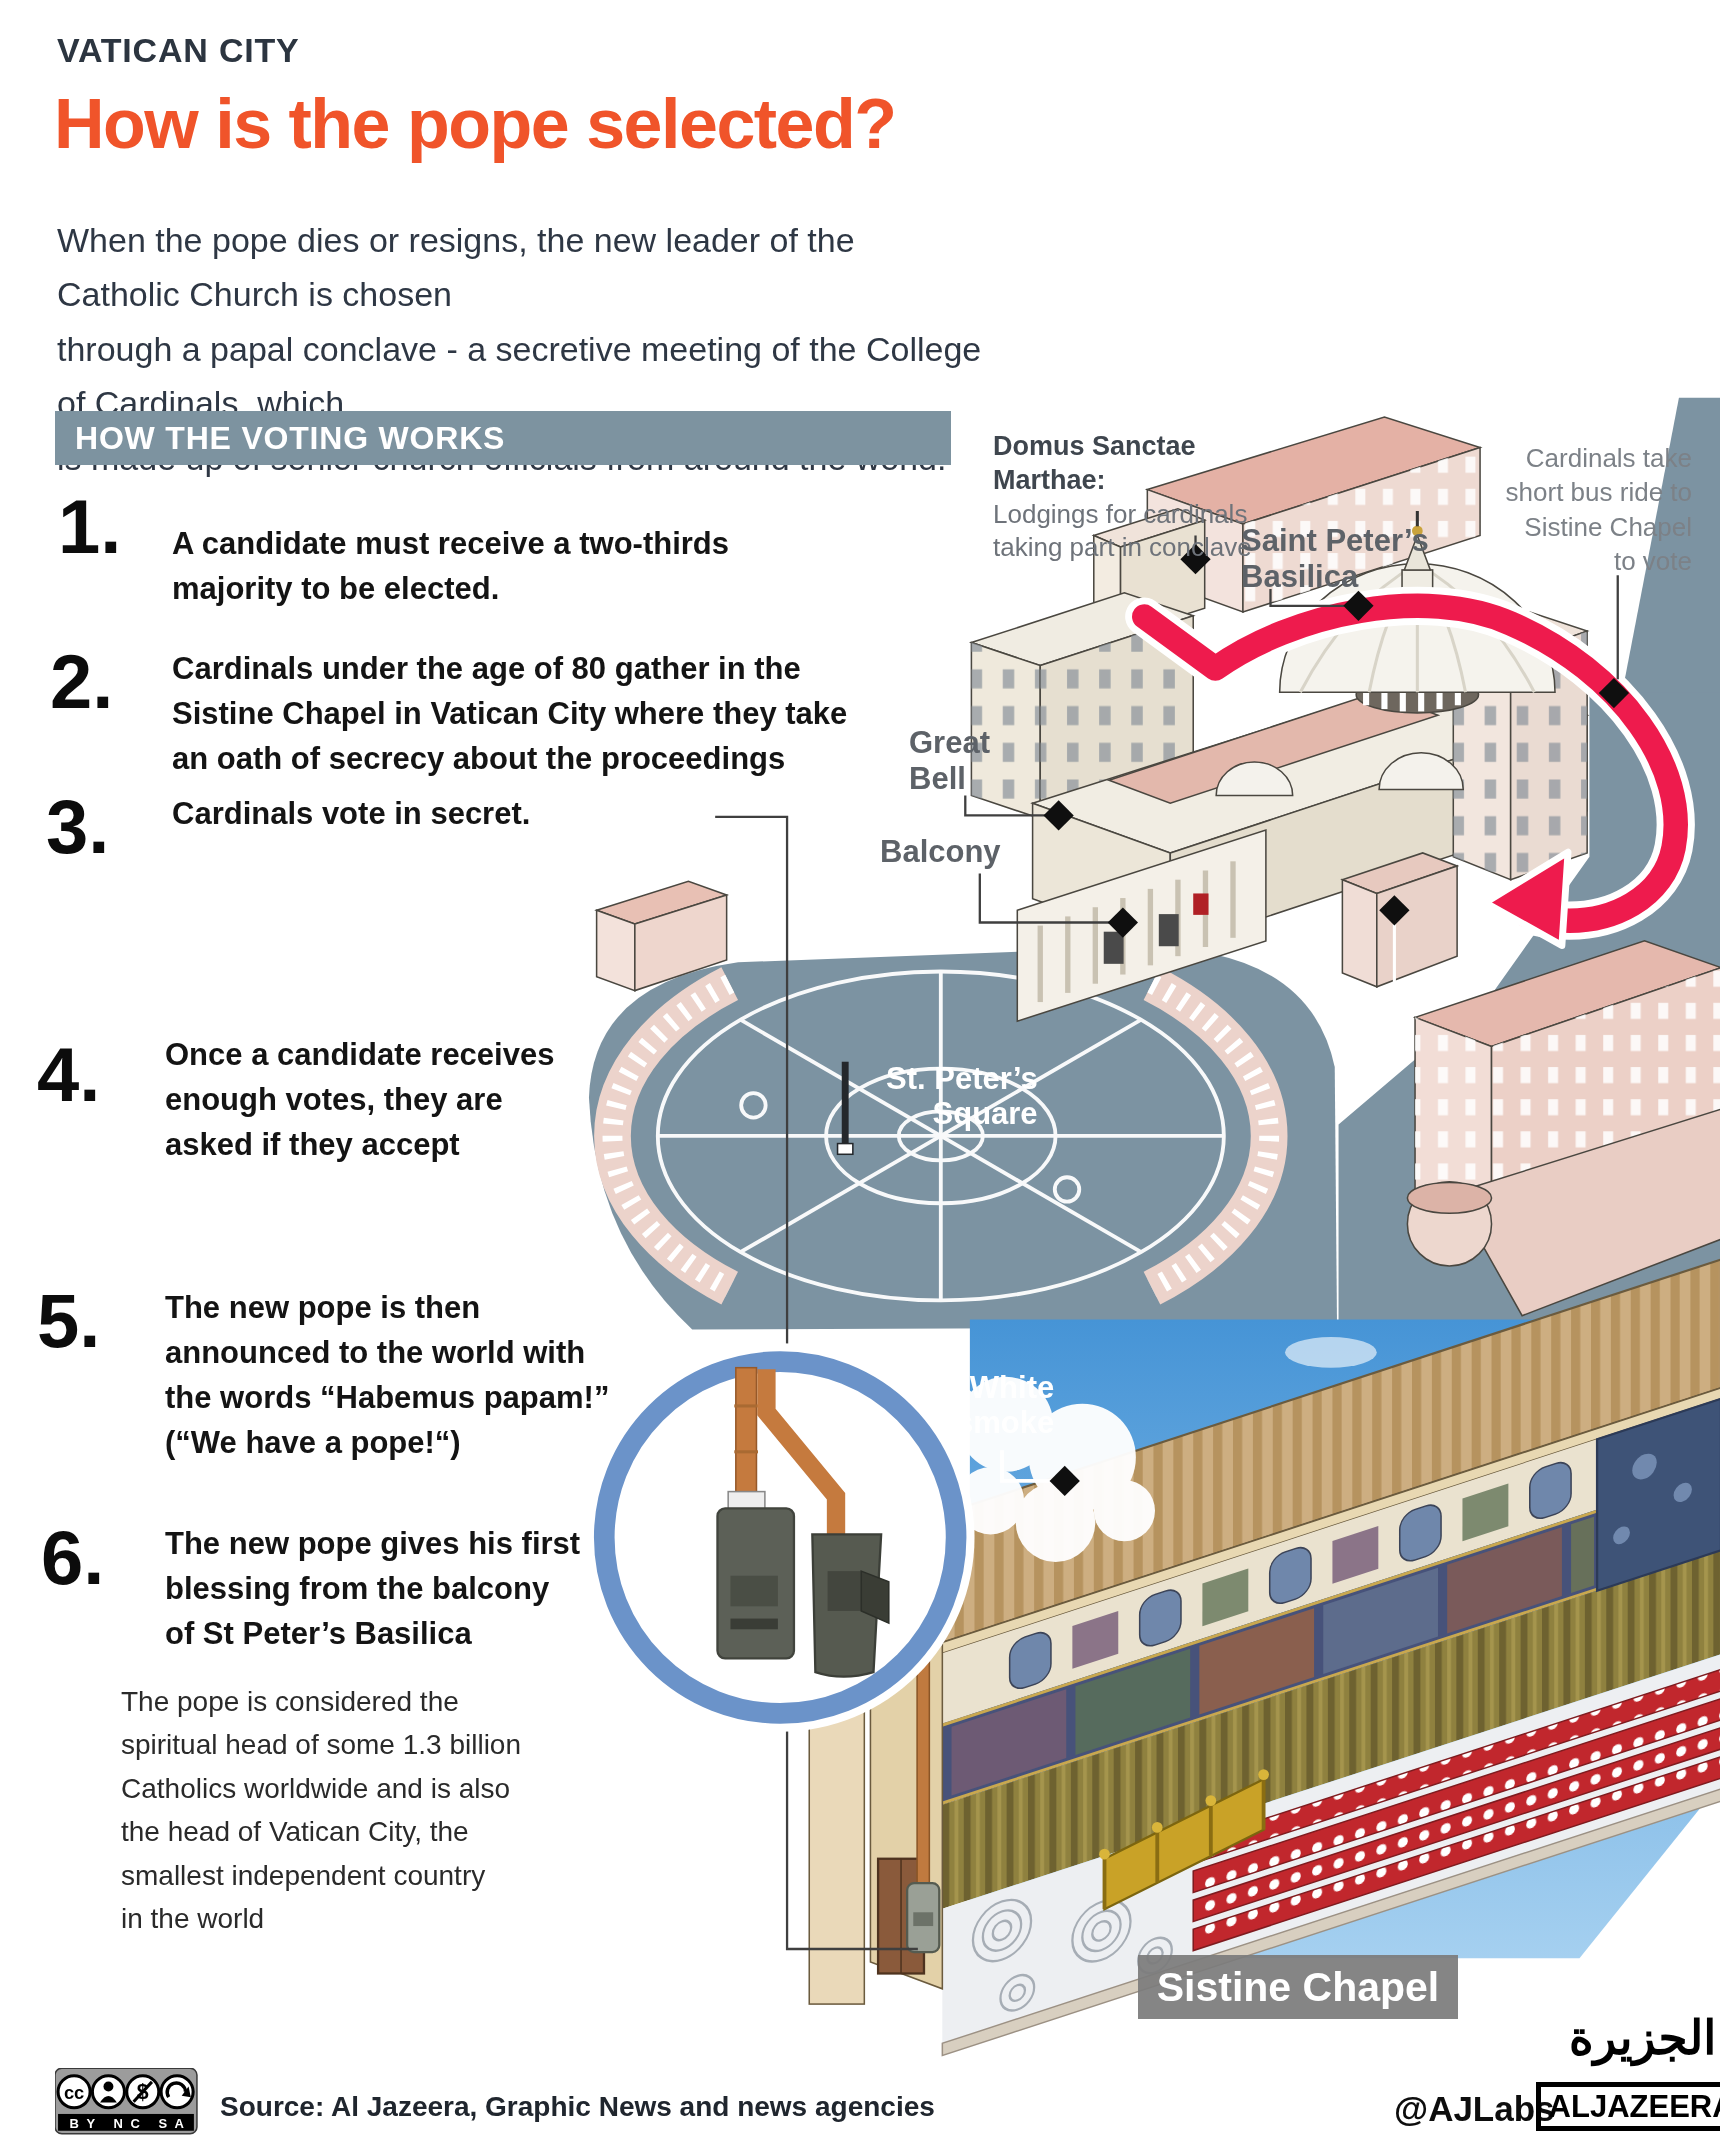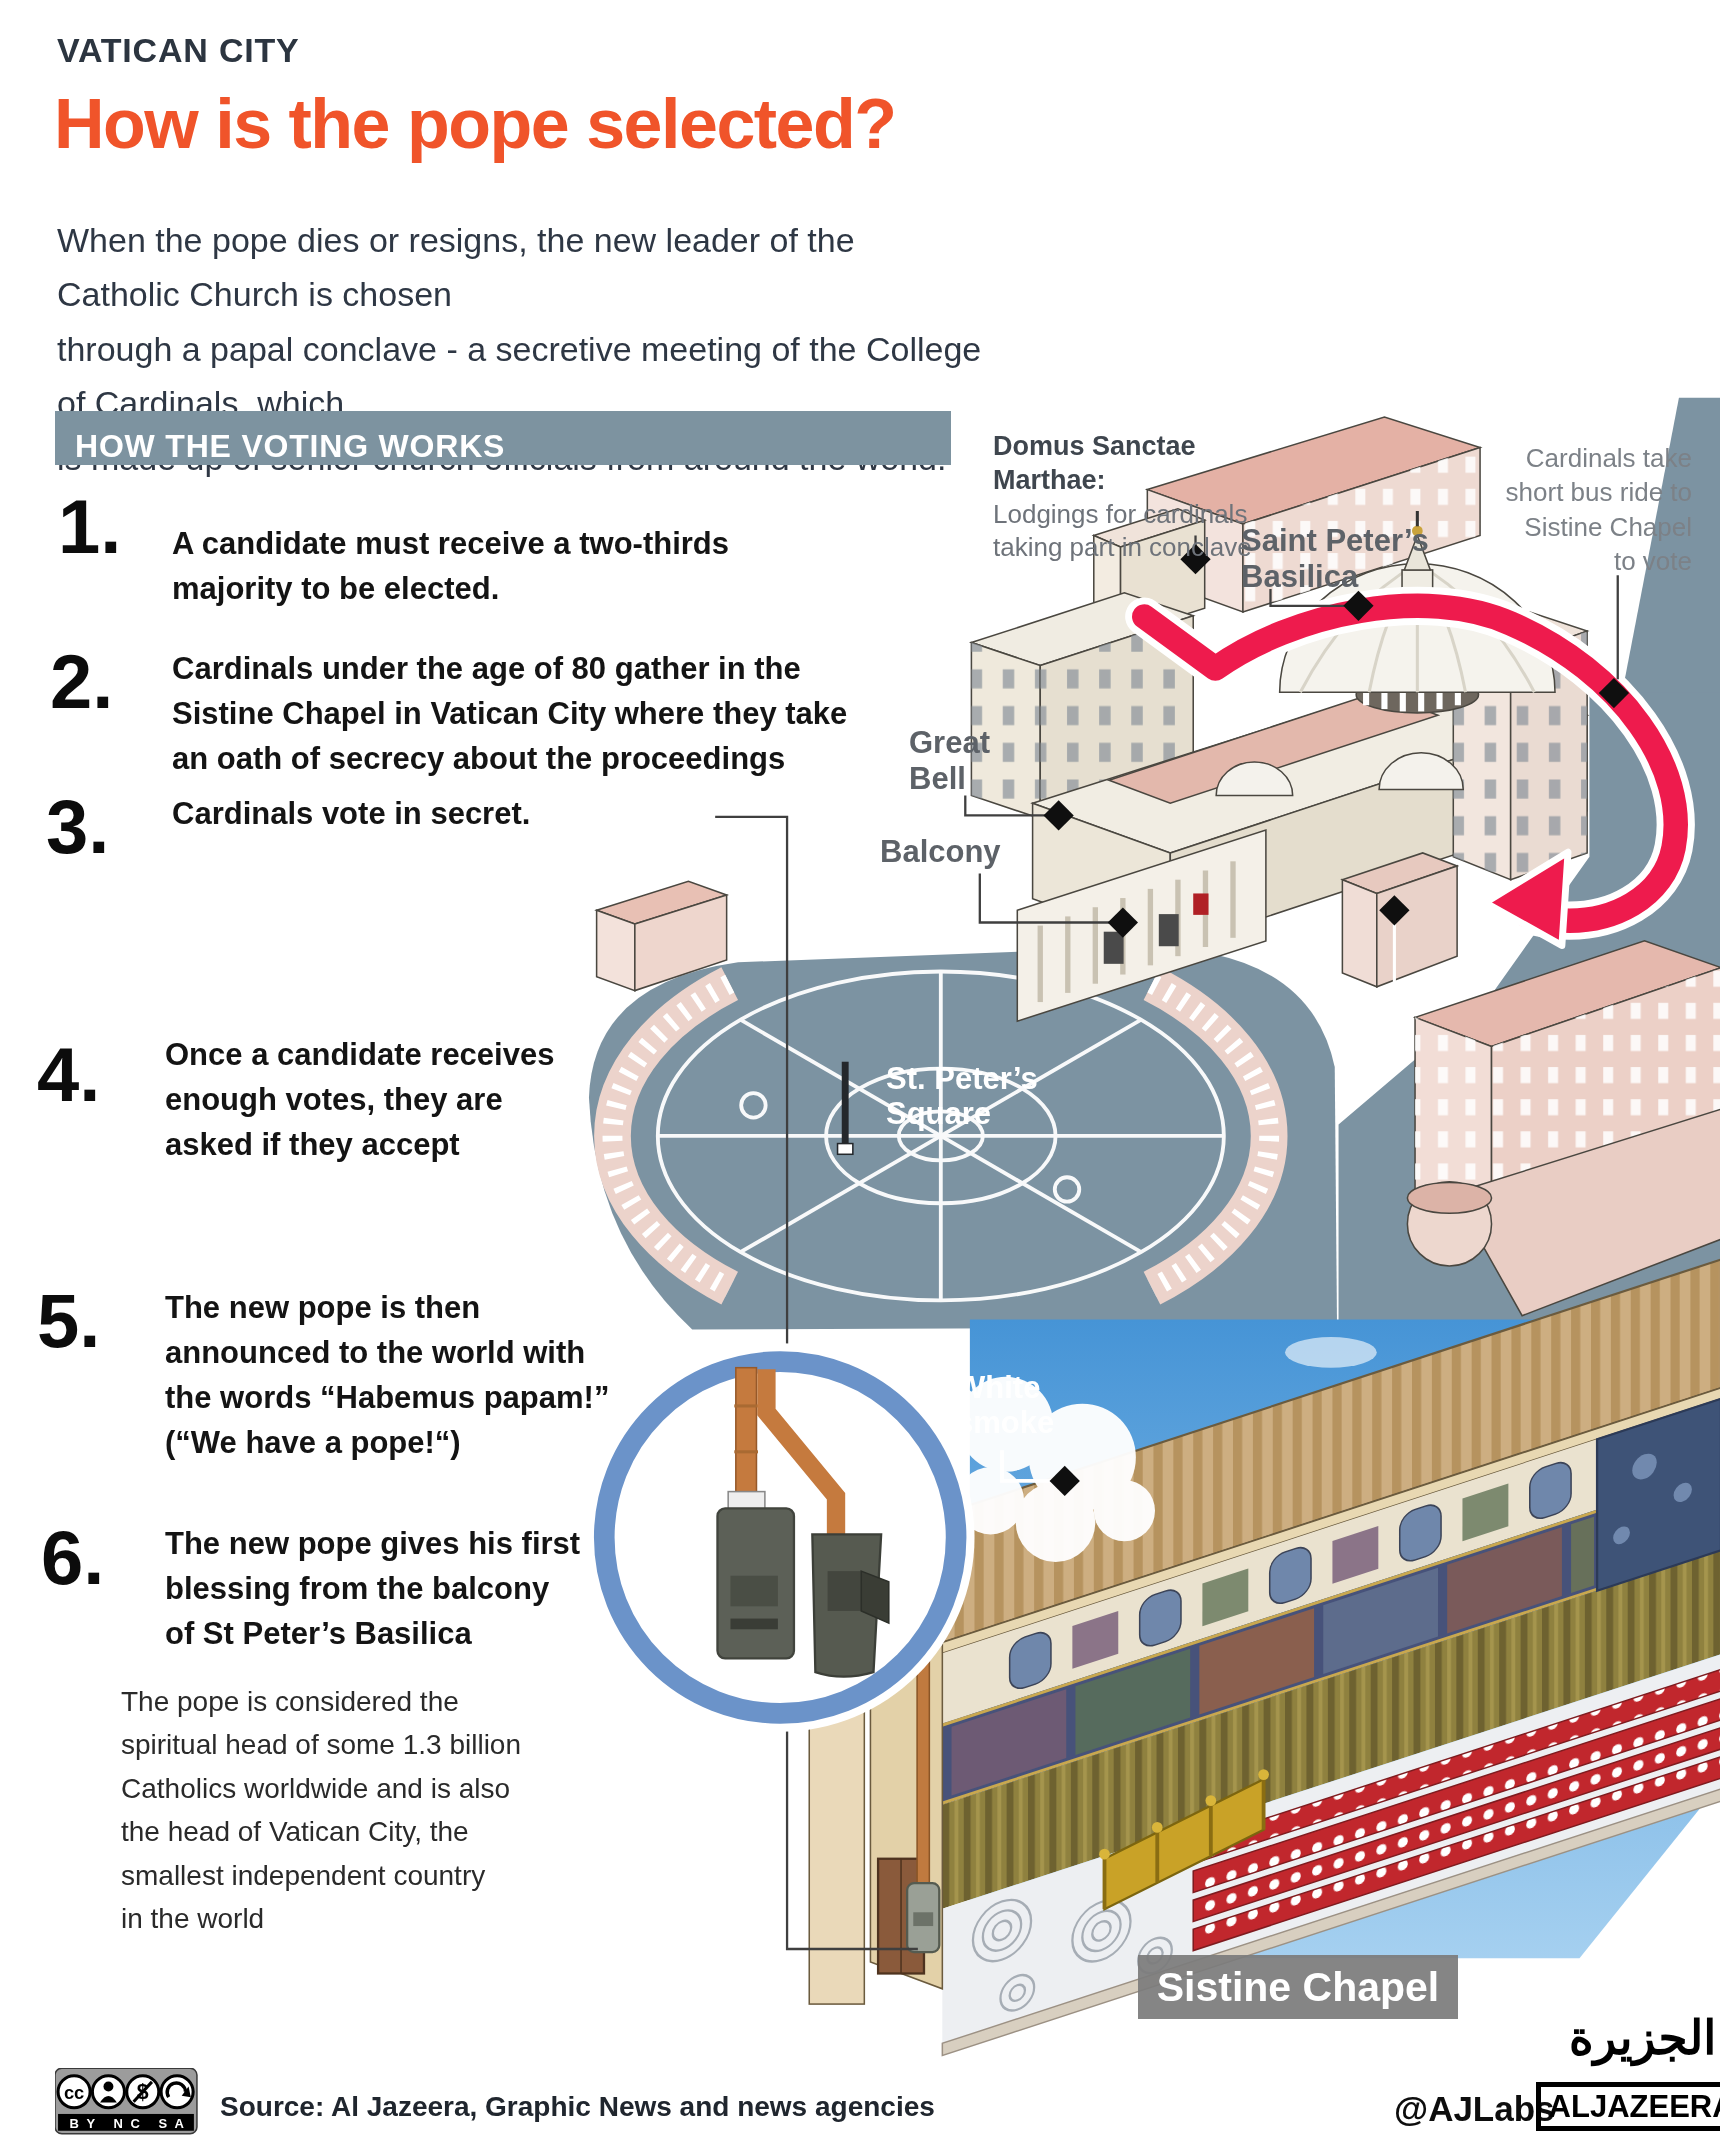--- a/index.html
+++ b/index.html
@@ -5,30 +5,30 @@
   html,body{margin:0;padding:0;background:#ffffff;}
   .page{position:relative;width:1721px;height:2151px;background:#ffffff;overflow:hidden;
         font-family:"Liberation Sans",sans-serif;color:#2b3441;}
   .abs{position:absolute;}
   .pre{white-space:pre-line;}
   
   .kicker{left:57px;top:31px;font-size:34px;font-weight:800;letter-spacing:0.8px;color:#2c3540;}
   .title{left:54px;top:84px;font-size:70px;font-weight:600;letter-spacing:-1.5px;color:#f0542a;}
   .intro{left:57px;top:213px;width:925px;font-size:34px;line-height:1.6;font-weight:400;color:#2e3744;}
   
-  .bar{left:55px;top:411px;width:896px;height:54px;background:#7d93a0;display:flex;align-items:flex-end;}
+  .bar{left:55px;top:411px;width:896px;height:54px;background:#7d93a0;display:flex;align-items:center;}
   .bar span{color:#ffffff;font-weight:700;font-size:32px;letter-spacing:0.8px;padding-left:20px;}
   
   .stepnum{font-size:76px;font-weight:800;color:#0c0c0c;line-height:1;}
   .stephead{font-size:31px;font-weight:700;color:#141414;line-height:1.45;margin-left:44px;}
   .stepbody{font-size:29px;font-weight:400;color:#2a2a2a;line-height:1.5;}
   .note{font-size:28px;font-weight:400;color:#2a2a2a;line-height:1.55;}
   
   .maplab{font-size:31px;font-weight:700;color:#5d6268;line-height:1.15;}
-  .whitelab{font-size:31px;font-weight:700;color:#ffffff;line-height:1.12;}
+  .whitelab{font-size:31px;font-weight:700;color:#ffffff;line-height:1.12;text-align:right;}
   .domus-t{font-size:27px;font-weight:700;color:#3f464e;line-height:1.25;}
   .domus-b{font-size:26px;font-weight:400;color:#6e737a;line-height:1.3;}
   .buslab{font-size:26px;font-weight:400;color:#7c8187;line-height:1.32;text-align:right;}
   .badge{left:1138px;top:1955px;width:320px;height:64px;background:rgba(124,124,124,.93);
          display:flex;align-items:center;justify-content:center;}
   .badge span{color:#fff;font-size:41px;font-weight:700;}
   
   .source{left:220px;top:2091px;font-size:28px;font-weight:700;color:#20262e;}
   .handle{left:1394px;top:2089px;font-size:35px;font-weight:700;color:#0d0d0d;}
   .brandbox{left:1536px;top:2082px;border:5.4px solid #000;padding:1.5px 7.6px;}

